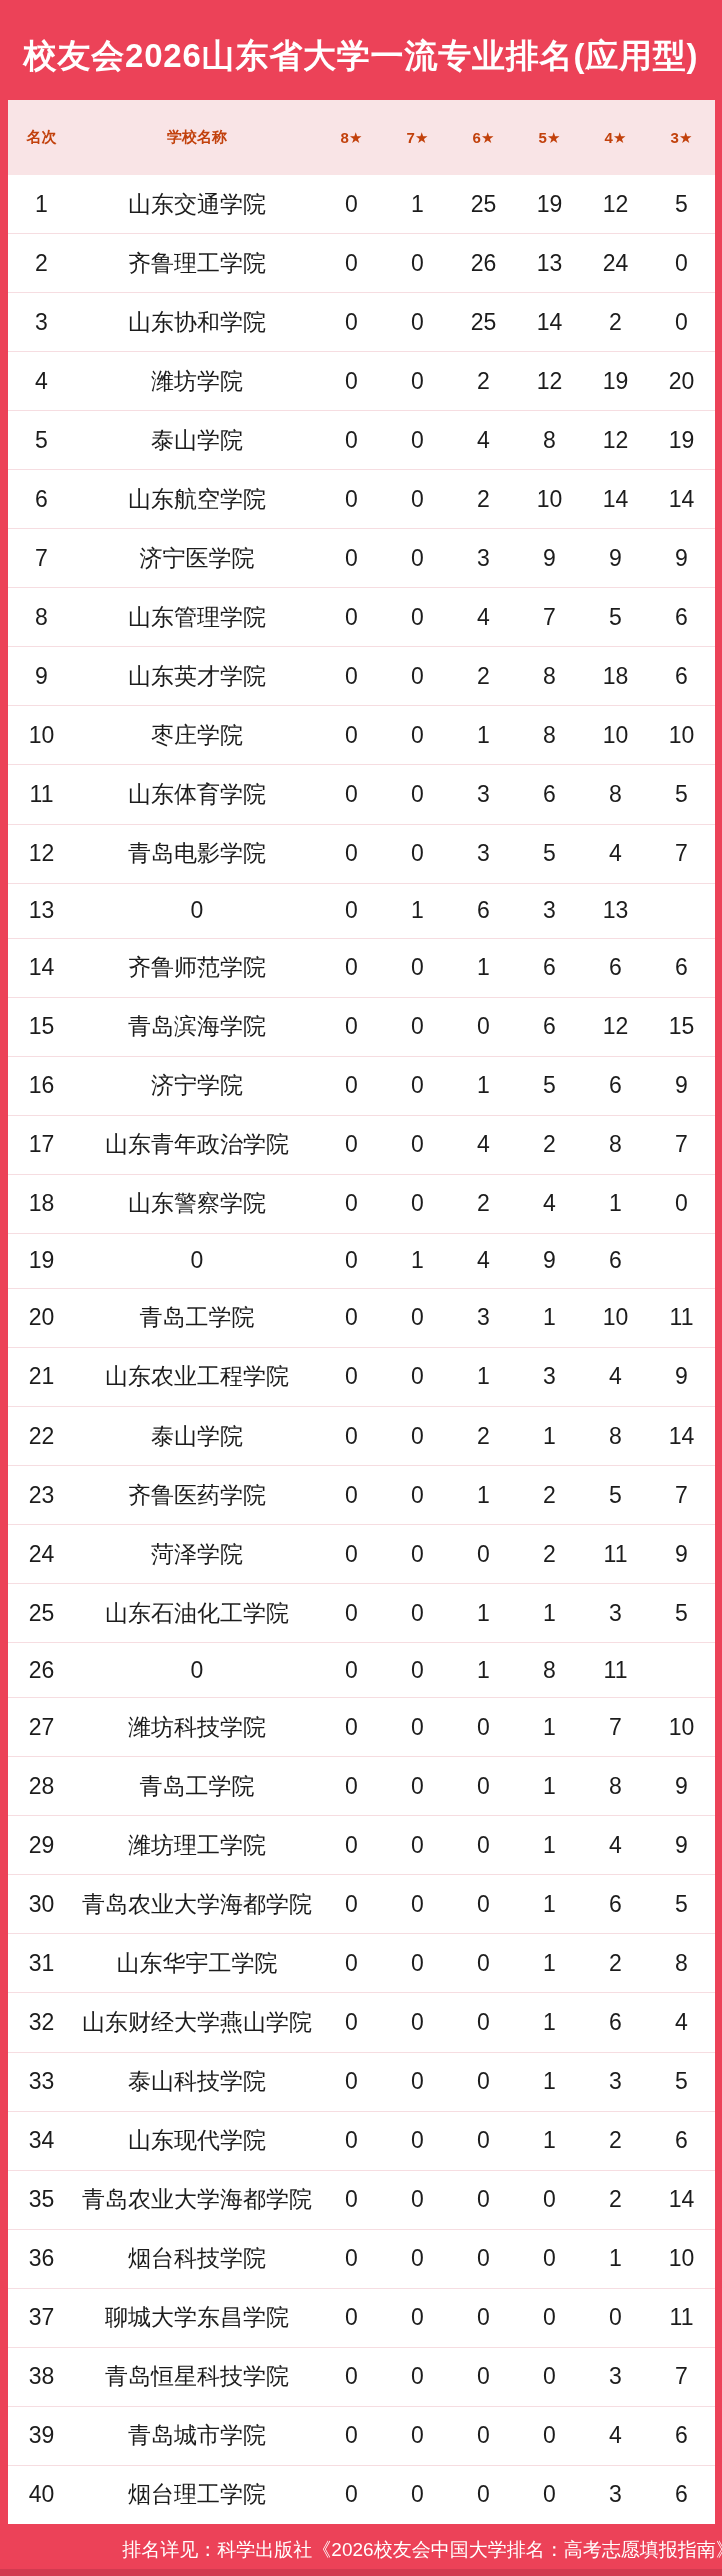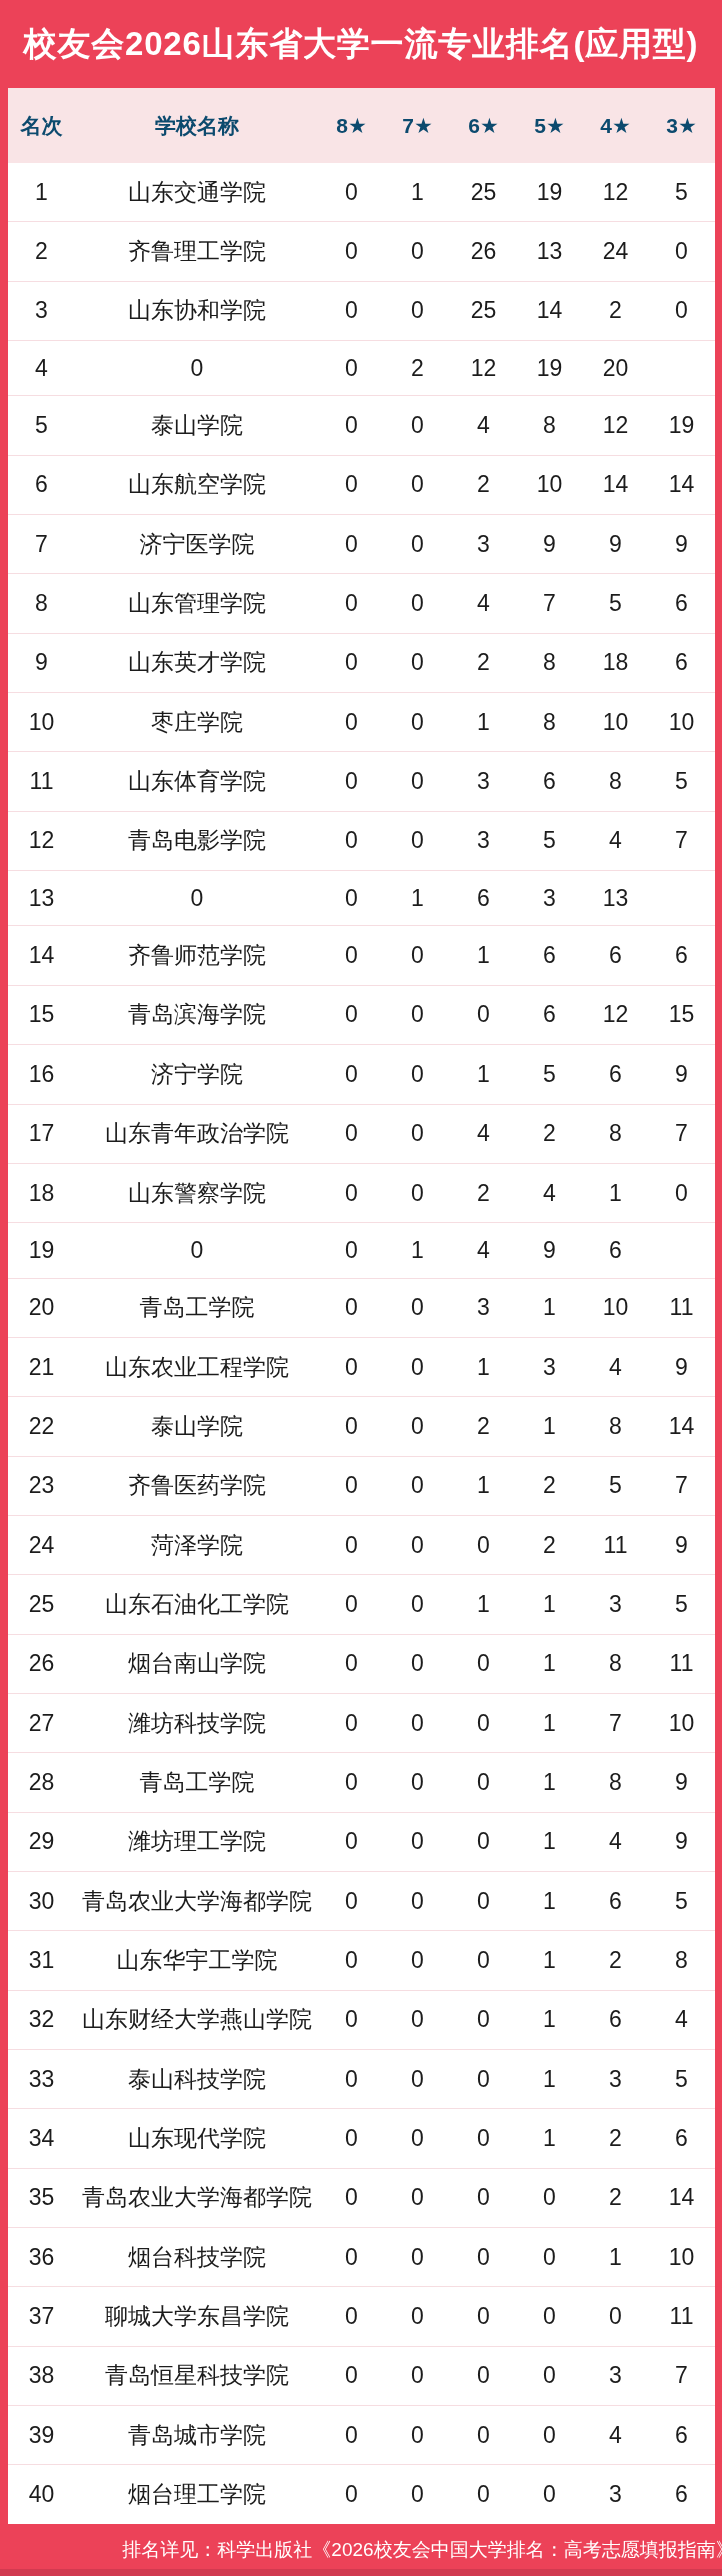--- a/index.html
+++ b/index.html
@@ -19,41 +19,42 @@
     height:88px;
     flex:0 0 88px;
     display:flex;
     align-items:center;
     justify-content:center;
     color:#ffffff;
     font-size:33px;
     font-weight:bold;
     letter-spacing:0.8px;
     white-space:nowrap;
+    margin-top:12px;
   }
   .table{
     flex:1 1 auto;
     margin:0 7.5px;
     background:#ffffff;
     display:flex;
     flex-direction:column;
     min-height:0;
   }
   .grid-row{
     display:grid;
     grid-template-columns:68px 1fr repeat(6,66px);
     align-items:center;
   }
   .thead{
     flex:0 0 75px;
     height:75px;
     background:#f9e4e6;
-    color:#0c4a6e;
+    color:#c2410c;
     font-weight:bold;
-    font-size:21px;
+    font-size:15px;
   }
   .thead .cell{white-space:nowrap;}
   .tbody{
     flex:1 1 auto;
     display:flex;
     flex-direction:column;
     min-height:0;
   }
   .row{
     flex:1 1 auto;
@@ -135,20 +136,21 @@
           <div class="cell">山东协和学院</div>
           <div class="cell">0</div>
           <div class="cell">0</div>
           <div class="cell">25</div>
           <div class="cell">14</div>
           <div class="cell">2</div>
           <div class="cell">0</div>
         </div>
         <div class="grid-row row">
           <div class="cell">4</div>
+          <div class="cell">潍坊学院</div>
           <div class="cell">0</div>
           <div class="cell">0</div>
           <div class="cell">2</div>
           <div class="cell">12</div>
           <div class="cell">19</div>
           <div class="cell">20</div>
         </div>
         <div class="grid-row row">
           <div class="cell">5</div>
           <div class="cell">泰山学院</div>
@@ -352,21 +354,20 @@
           <div class="cell">山东石油化工学院</div>
           <div class="cell">0</div>
           <div class="cell">0</div>
           <div class="cell">1</div>
           <div class="cell">1</div>
           <div class="cell">3</div>
           <div class="cell">5</div>
         </div>
         <div class="grid-row row">
           <div class="cell">26</div>
-          <div class="cell">烟台南山学院</div>
           <div class="cell">0</div>
           <div class="cell">0</div>
           <div class="cell">0</div>
           <div class="cell">1</div>
           <div class="cell">8</div>
           <div class="cell">11</div>
         </div>
         <div class="grid-row row">
           <div class="cell">27</div>
           <div class="cell">潍坊科技学院</div>

